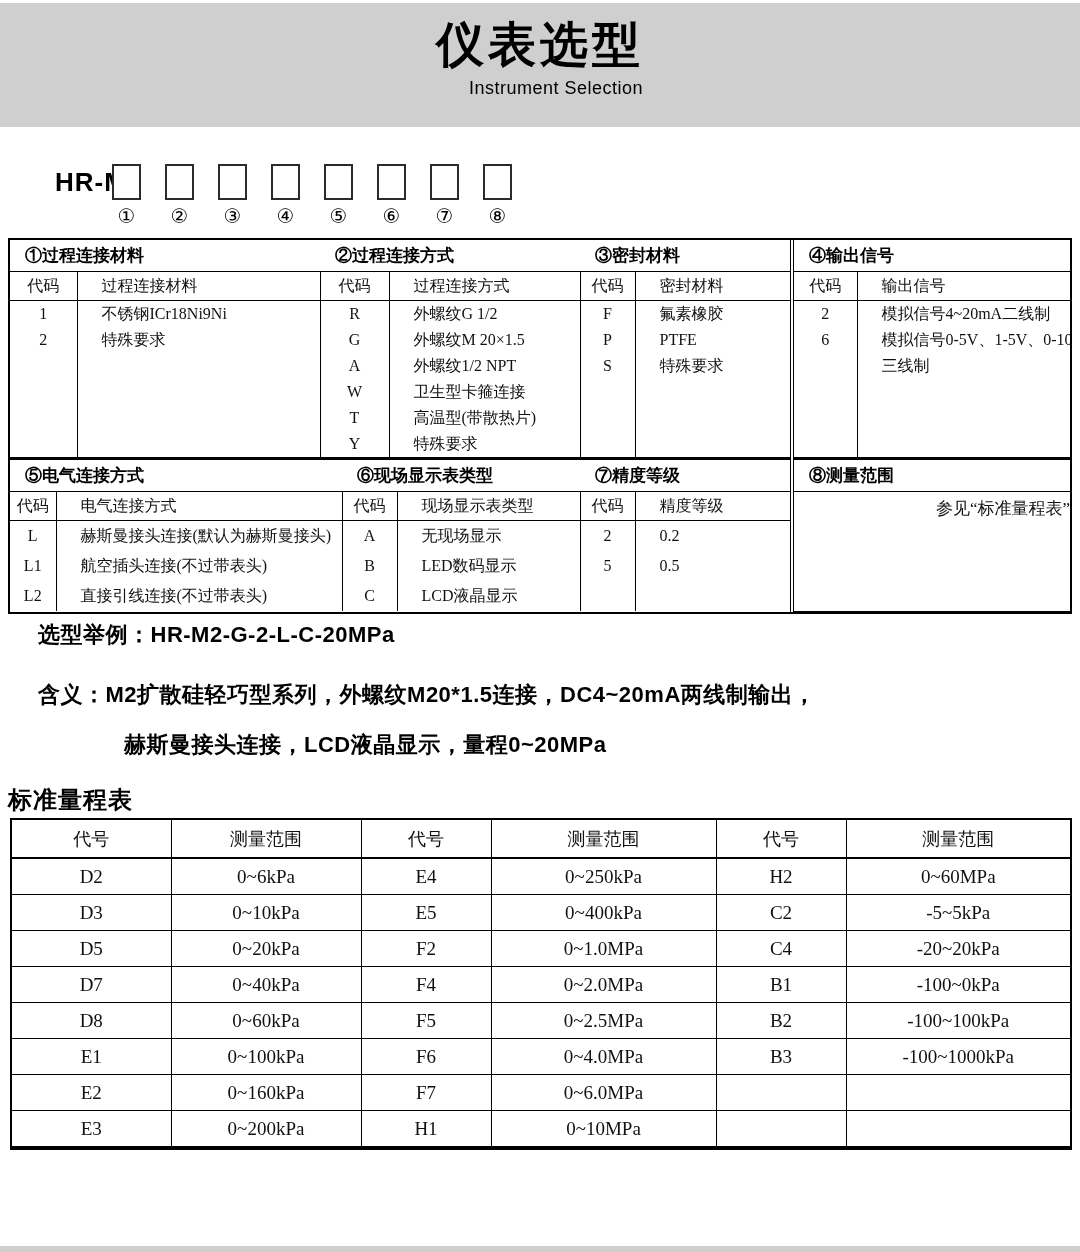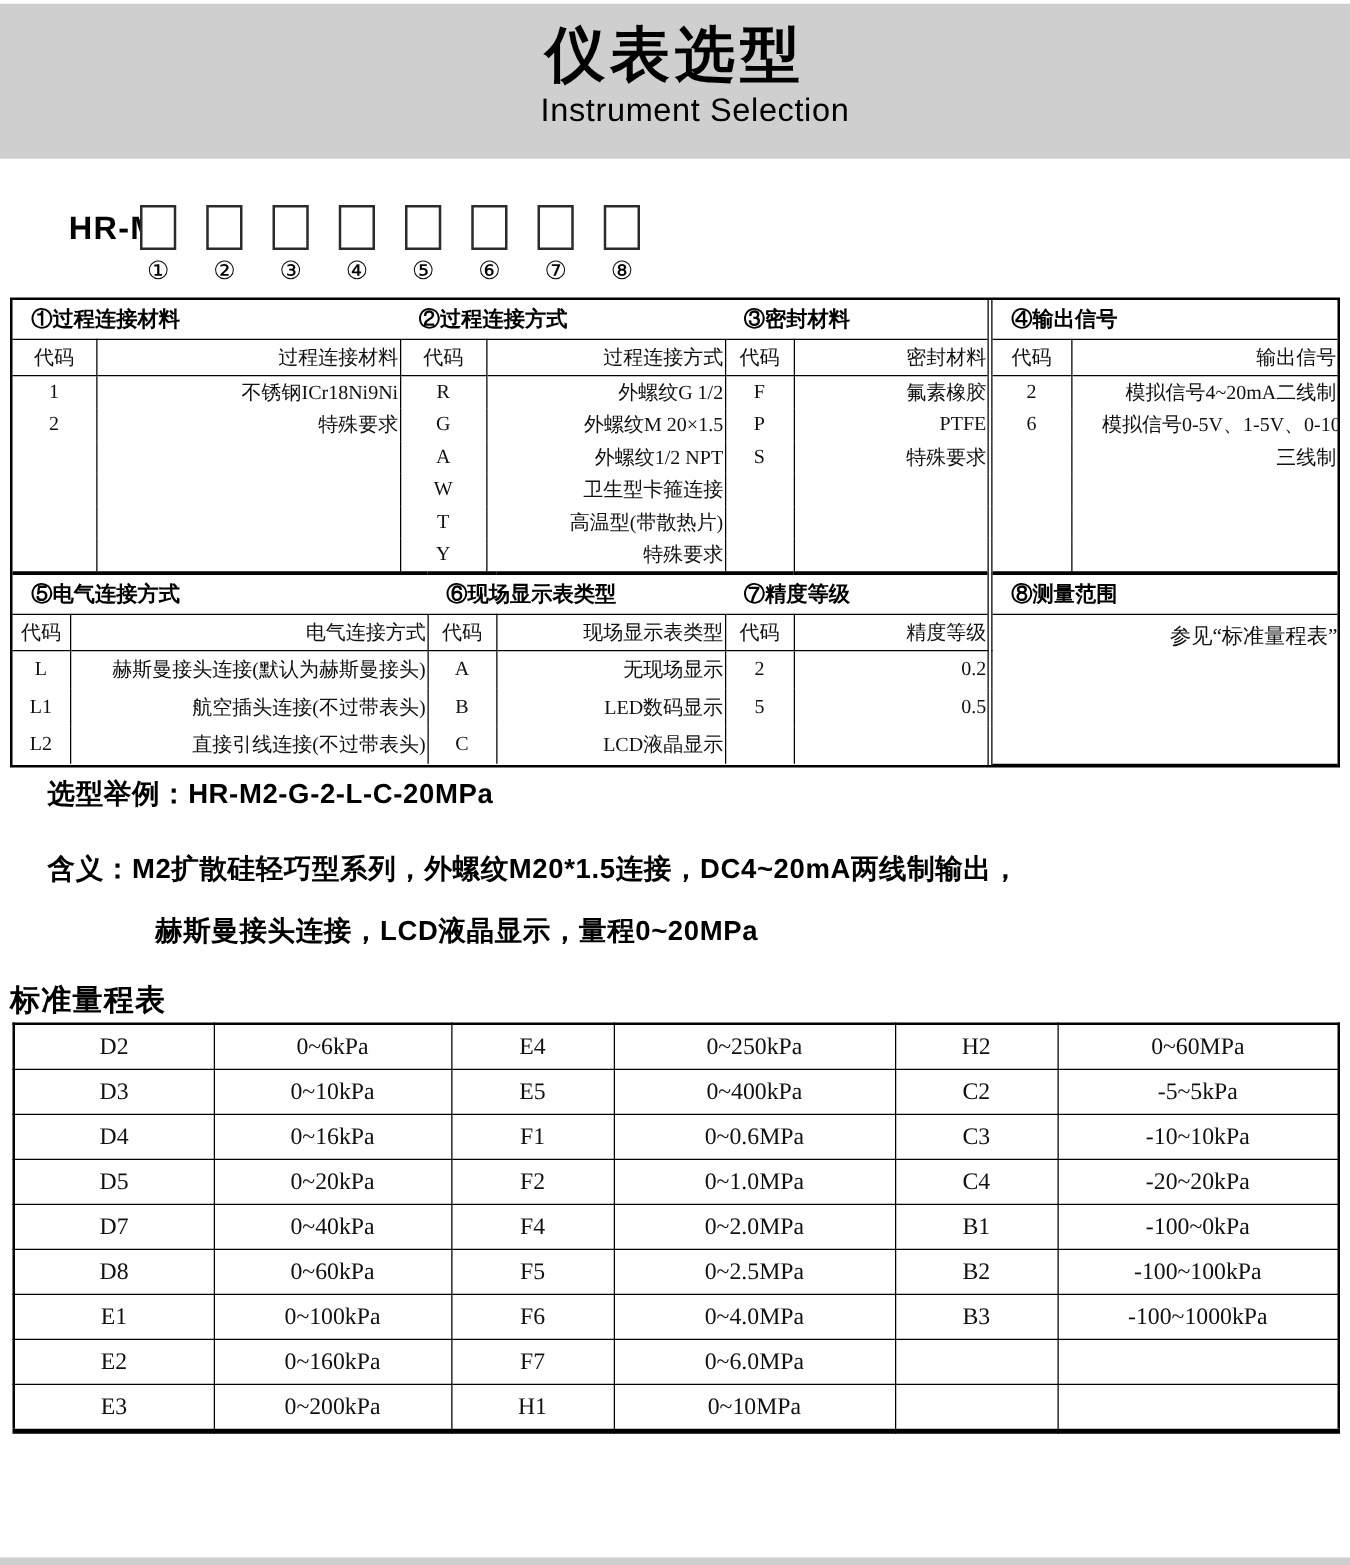--- a/index.html
+++ b/index.html
@@ -1,40 +1,40 @@
 <!DOCTYPE html>
 <html><head>
 <meta charset="utf-8">
 <style>
   html,body{margin:0;padding:0;background:#fff;}
   body{width:1080px;height:1252px;position:relative;font-family:"Liberation Sans",sans-serif;color:#000;overflow:hidden;}
 
   
   .banner{position:absolute;left:0;top:3px;width:1080px;height:124px;background:#cfcfcf;text-align:center;}
   .banner .title{padding-top:16px;font-size:48px;font-weight:900;letter-spacing:4px;line-height:52px;}
-  .banner .subtitle{margin-top:5px;font-size:26px;letter-spacing:0.5px;line-height:24px;padding-left:32px;}
+  .banner .subtitle{margin-top:5px;font-size:18px;letter-spacing:0.5px;line-height:24px;padding-left:32px;}
 
   
   .model-row{position:absolute;left:0;top:164px;width:1080px;height:70px;}
   .model-prefix{position:absolute;left:55px;top:3px;font-size:26px;font-weight:bold;letter-spacing:1px;}
   .code-box{position:absolute;top:0;width:29px;height:36px;border:2px solid #2b2b2b;box-sizing:border-box;background:#fff;}
   .pos-num{position:absolute;top:40px;width:33px;text-align:center;font-size:20px;font-family:"DejaVu Sans",sans-serif;}
 
   
   .sel-wrap{position:absolute;left:8px;top:238px;width:1064px;border:2px solid #000;box-sizing:border-box;background:#fff;}
   table.sel{border-collapse:collapse;table-layout:fixed;width:1060px;font-family:"Liberation Serif",serif;font-size:16px;color:#111;}
   table.sel td{overflow:hidden;white-space:nowrap;}
   table.sel tr.tt td{height:29px;font-family:"Liberation Sans",sans-serif;font-weight:bold;font-size:17px;color:#000;
       text-align:left;padding-left:15px;border-bottom:1px solid #000;}
   table.sel tr.tt td.tj{border-left:none;}
   table.sel tr.hd td{height:26px;border-bottom:1px solid #000;}
   table.sel tr.dr td{height:24px;border-top:none;border-bottom:none;}
   table.sel2 tr.dr td{height:28px;}
   table.sel td.ca{text-align:center;border-left:1px solid #000;}
-  table.sel td.cb{text-align:right;padding-left:24px;border-left:1px solid #000;}
+  table.sel td.cb{text-align:left;padding-left:24px;border-left:1px solid #000;}
   table.sel td:first-child{border-left:none;}
   table.sel td.c4{border-left:4px double #000 !important;}
   table.sel2{border-top:3px solid #000;}
   table.sel td.note{vertical-align:top;text-align:right;padding:5px 0 0 16px;font-size:17px;}
 
   
   .ex{position:absolute;font-size:22px;font-weight:600;letter-spacing:0.5px;white-space:nowrap;}
   .ex1{left:38px;top:620px;}
   .ex2{left:38px;top:680px;}
   .ex3{left:124px;top:730px;}
@@ -232,45 +232,45 @@
   <table class="range">
     <colgroup>
         <col style="width:160px">
         <col style="width:190px">
         <col style="width:130px">
         <col style="width:225px">
         <col style="width:130px">
         <col style="width:225px">
       </colgroup>
     <tbody>
+        <tr class="rhd">
+      <td>代号</td>
+      <td>测量范围</td>
+      <td>代号</td>
+      <td>测量范围</td>
+      <td>代号</td>
+      <td>测量范围</td>
+    </tr>
     <tr>
       <td>D2</td>
       <td>0~6kPa</td>
       <td>E4</td>
       <td>0~250kPa</td>
       <td>H2</td>
       <td>0~60MPa</td>
     </tr>
     <tr>
       <td>D3</td>
       <td>0~10kPa</td>
       <td>E5</td>
       <td>0~400kPa</td>
       <td>C2</td>
       <td>-5~5kPa</td>
     </tr>
     <tr>
-      <td>D4</td>
-      <td>0~16kPa</td>
-      <td>F1</td>
-      <td>0~0.6MPa</td>
-      <td>C3</td>
-      <td>-10~10kPa</td>
-    </tr>
-    <tr>
       <td>D5</td>
       <td>0~20kPa</td>
       <td>F2</td>
       <td>0~1.0MPa</td>
       <td>C4</td>
       <td>-20~20kPa</td>
     </tr>
     <tr>
       <td>D7</td>
       <td>0~40kPa</td>

